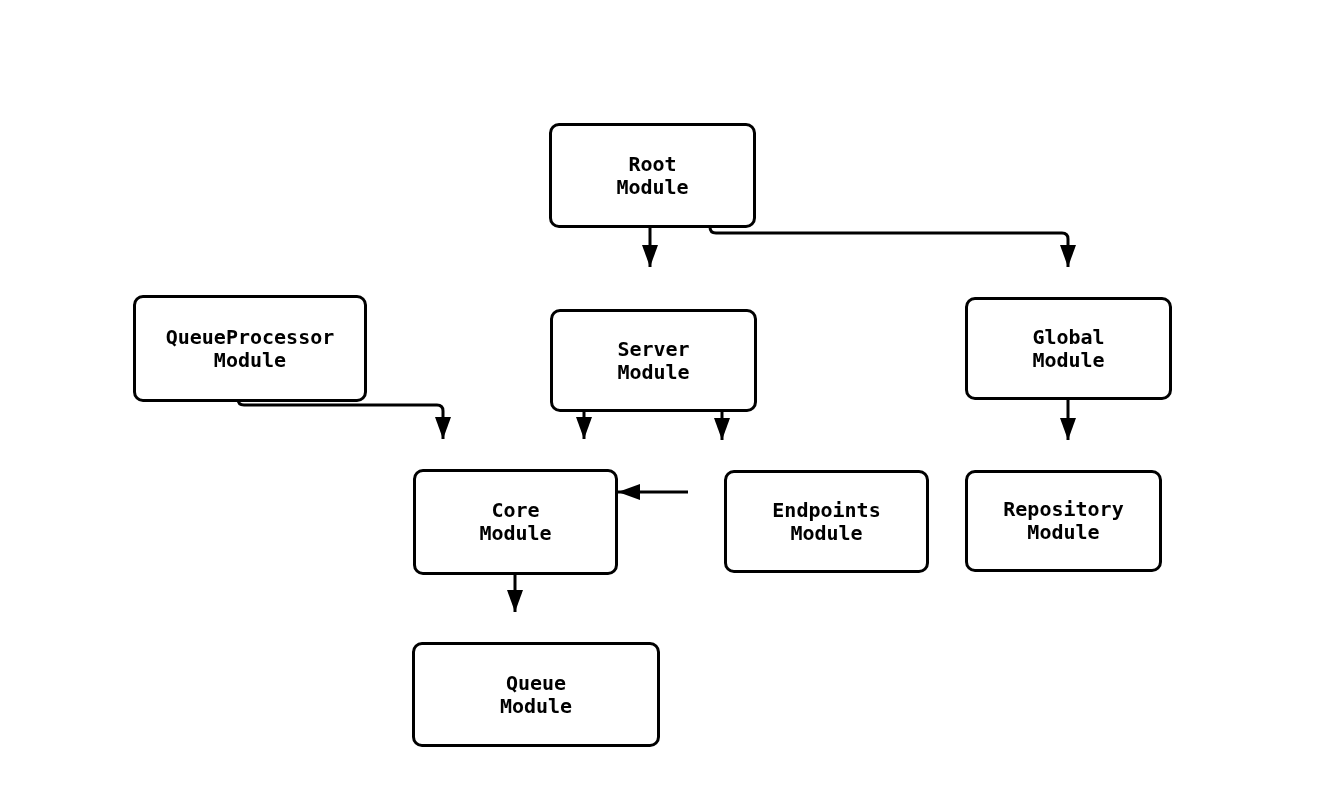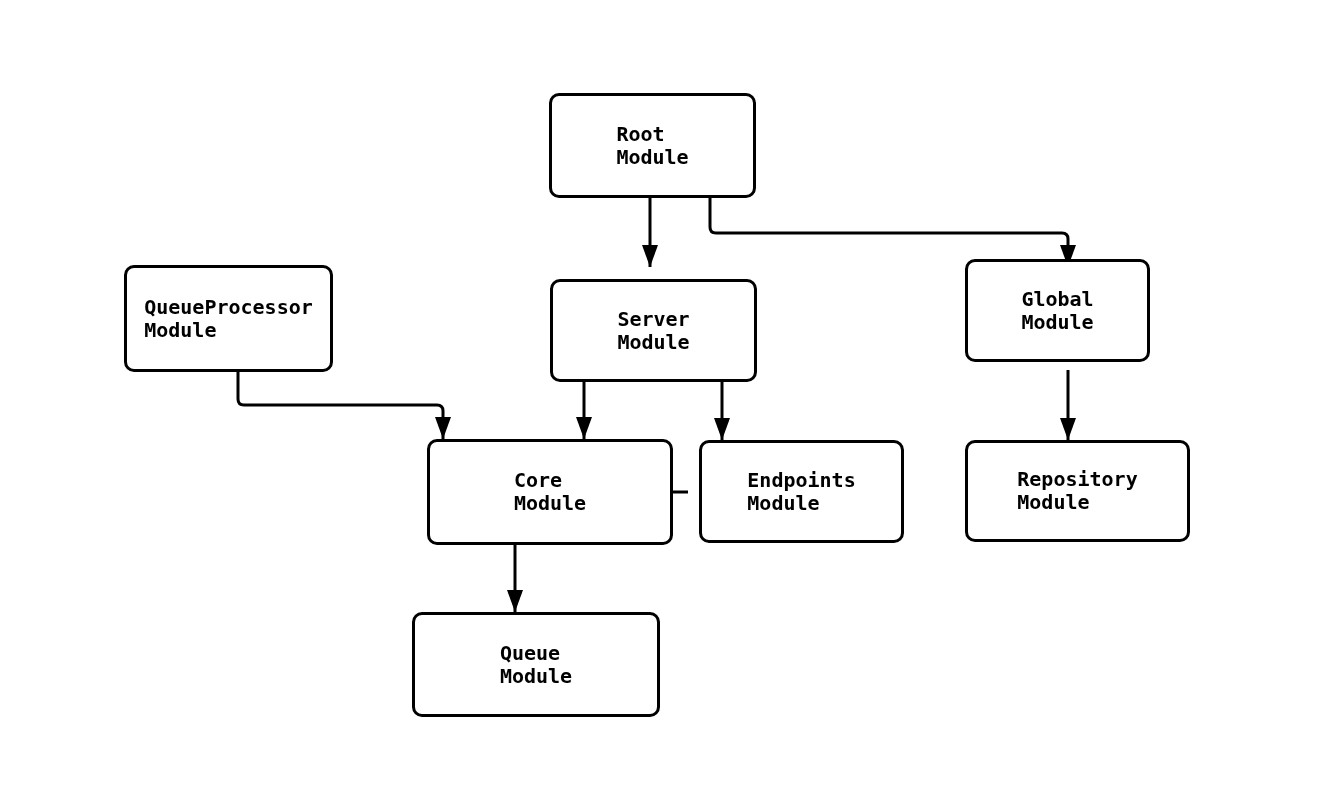--- a/index.html
+++ b/index.html
@@ -30,25 +30,26 @@
   .node {
     position: absolute;
     box-sizing: border-box;
     border: 3px solid #000000;
     border-radius: 10px;
     background: #ffffff;
     color: #000000;
     display: flex;
     align-items: center;
     justify-content: center;
-    text-align: left;
+    text-align: center;
     font-weight: bold;
     font-size: 20px;
     line-height: 23px;
     white-space: pre-line;
+    margin-top: 30px;
   }
 </style>
 </head>
 <body>
 
 <div id="canvas">
 
   <svg id="edges" viewBox="0 0 1337 809" xmlns="http://www.w3.org/2000/svg">
     <defs>
       <marker id="arrow" viewBox="0 0 22 16" refX="22" refY="8" markerWidth="22" markerHeight="16" markerUnits="userSpaceOnUse" orient="auto">
@@ -69,34 +70,34 @@
     <path class="edge" d="M688,492 L618,492" marker-end="url(#arrow)"></path>
 
     <path class="edge" d="M1068,370 L1068,440" marker-end="url(#arrow)"></path>
 
     <path class="edge" d="M515,545 L515,612" marker-end="url(#arrow)"></path>
   </svg>
 
   <div class="node" style="left:549px; top:93px;  width:207px; height:105px">Root
 Module</div>
 
-  <div class="node" style="left:124px; top:265px; width:209px; height:107px">QueueProcessor
+  <div class="node" style="left:133px; top:265px; width:234px; height:107px">QueueProcessor
 Module</div>
 
   <div class="node" style="left:550px; top:279px; width:207px; height:103px">Server
 Module</div>
 
-  <div class="node" style="left:965px; top:259px; width:185px; height:103px">Global
+  <div class="node" style="left:965px; top:267px; width:207px; height:103px">Global
 Module</div>
 
-  <div class="node" style="left:427px; top:439px; width:246px; height:106px">Core
+  <div class="node" style="left:413px; top:439px; width:205px; height:106px">Core
 Module</div>
 
-  <div class="node" style="left:699px; top:440px; width:205px; height:103px">Endpoints
+  <div class="node" style="left:724px; top:440px; width:205px; height:103px">Endpoints
 Module</div>
 
-  <div class="node" style="left:965px; top:440px; width:225px; height:102px">Repository
+  <div class="node" style="left:965px; top:440px; width:197px; height:102px">Repository
 Module</div>
 
   <div class="node" style="left:412px; top:612px; width:248px; height:105px">Queue
 Module</div>
 
 </div>
 
 </body></html>

